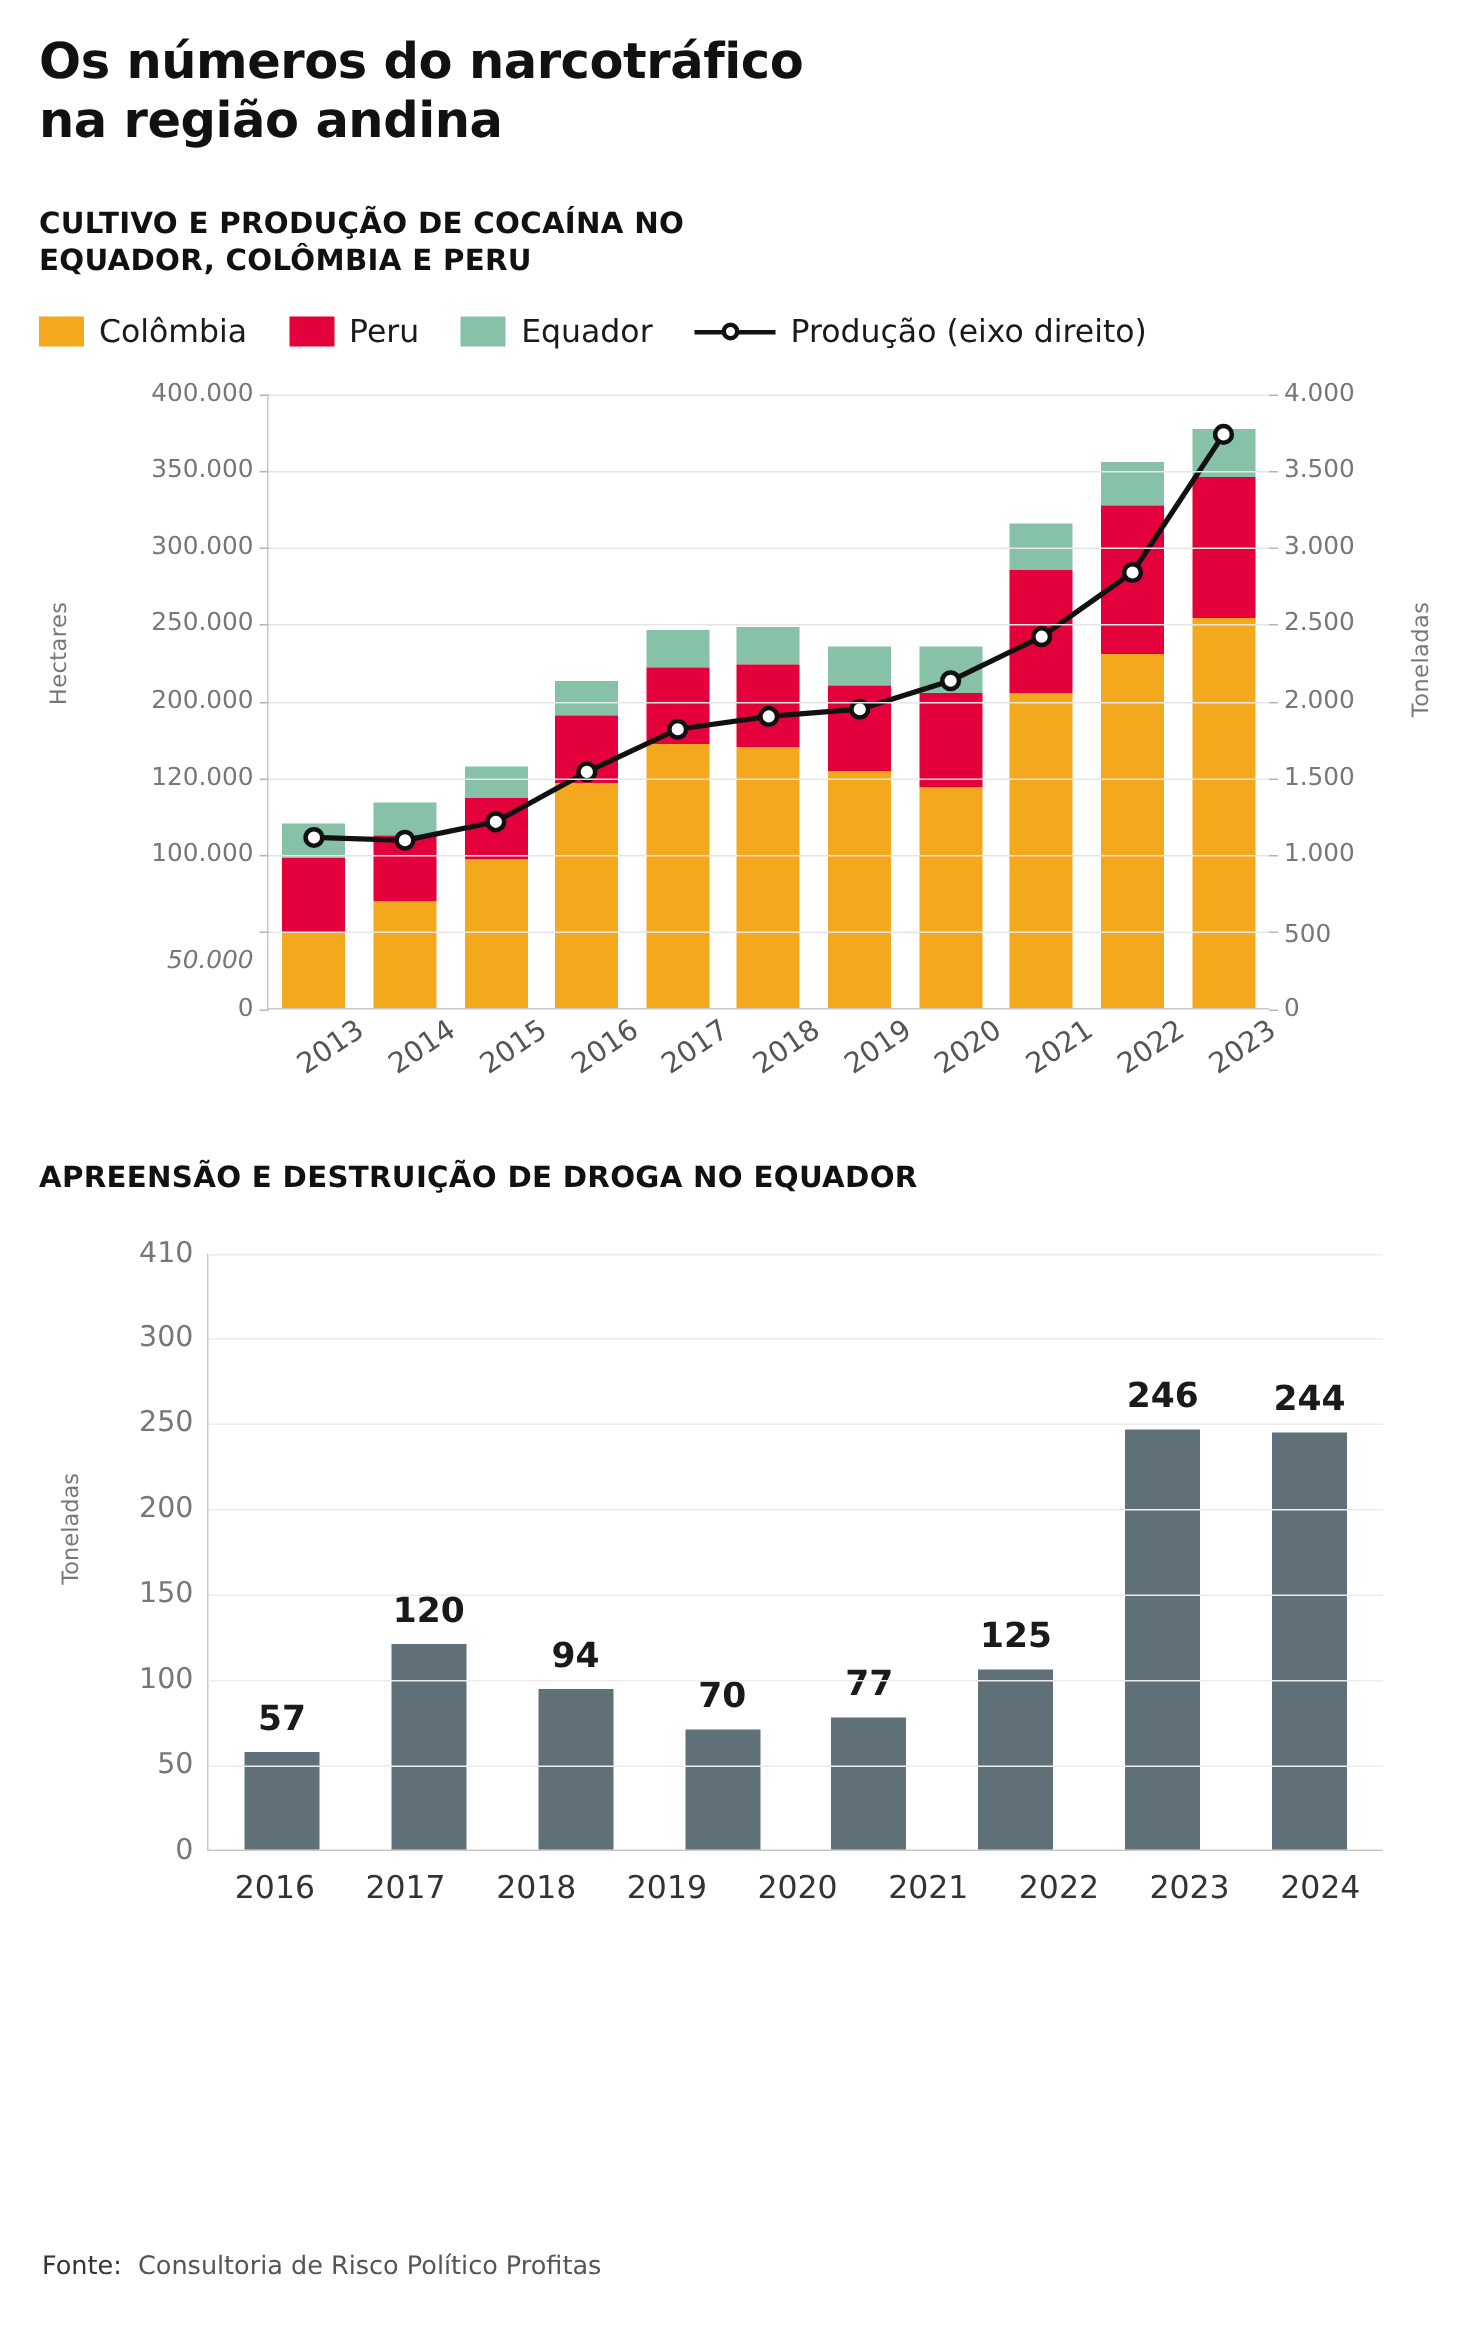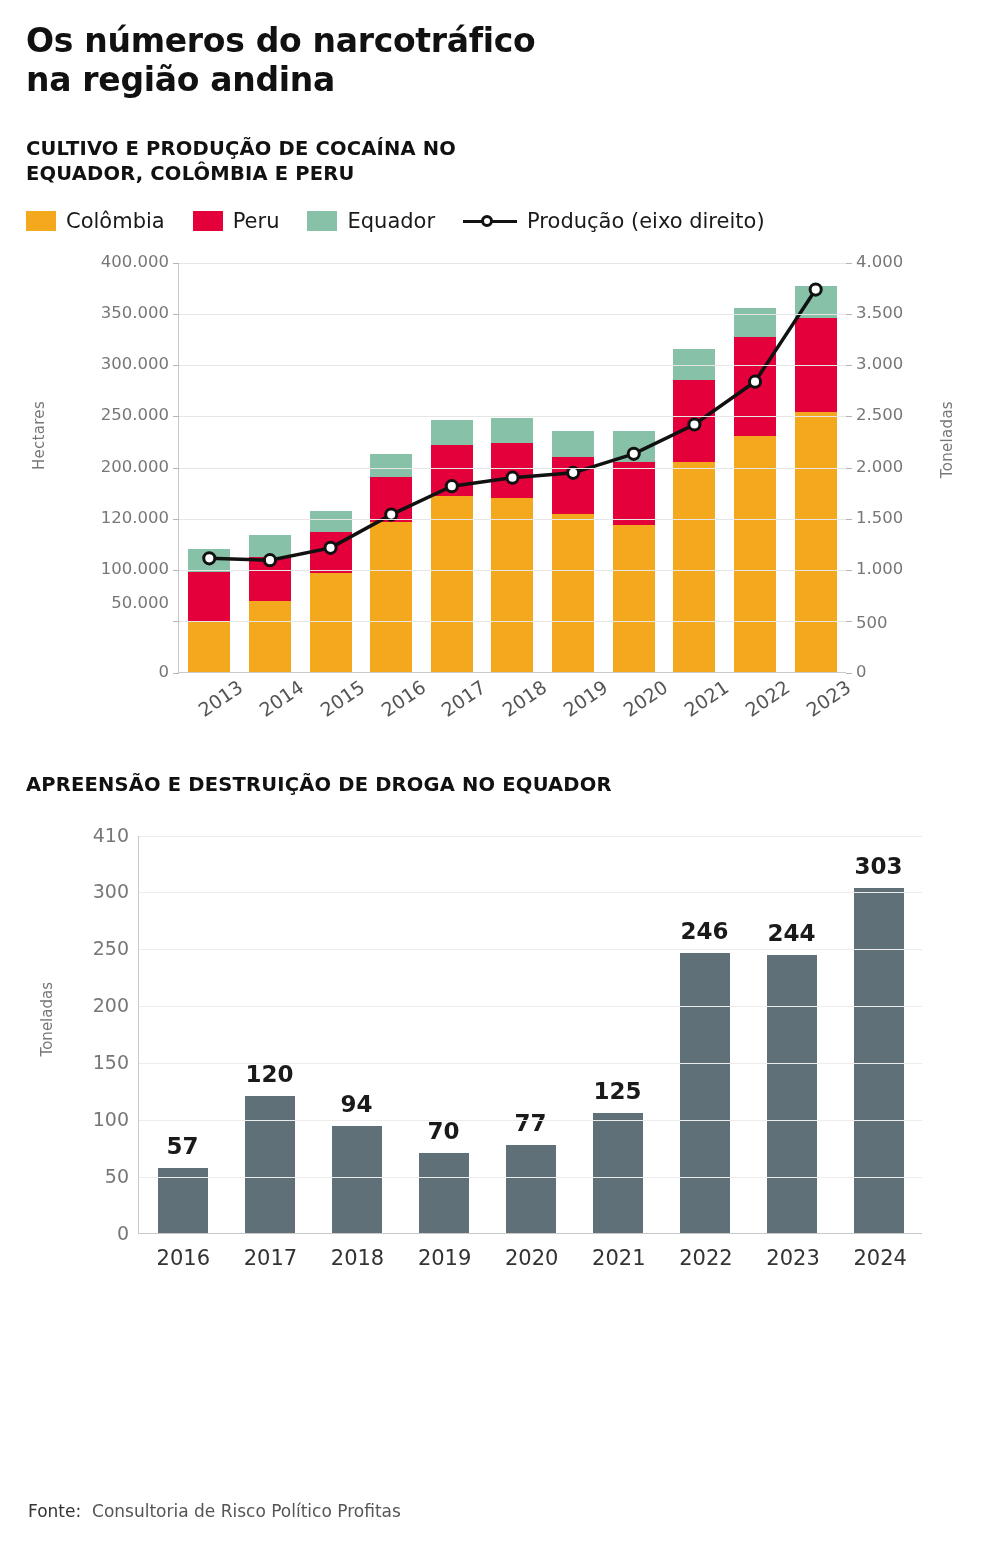--- a/index.html
+++ b/index.html
@@ -269,21 +269,21 @@
           <circle cx="490.9" cy="206.0" r="6" fill="#ffffff" stroke="#111111" stroke-width="3" vector-effect="non-scaling-stroke"></circle>
           <circle cx="556.4" cy="174.3" r="6" fill="#ffffff" stroke="#111111" stroke-width="3" vector-effect="non-scaling-stroke"></circle>
           <circle cx="621.8" cy="128.1" r="6" fill="#ffffff" stroke="#111111" stroke-width="3" vector-effect="non-scaling-stroke"></circle>
           <circle cx="687.3" cy="28.7" r="6" fill="#ffffff" stroke="#111111" stroke-width="3" vector-effect="non-scaling-stroke"></circle>
         </svg>
     <div class="tick-l" style="top: 399px;">0</div>
         <div class="tick-mark" style="top: 410px; left: -6px;"></div>
         <div class="tick-r" style="top: 399px;">0</div>
         <div class="tick-mark" style="top: 410px; right: -6px;"></div>
         <div class="gridline" style="top: 358.75px;"></div>
-        <div class="tick-l" style="top: 330px;">50.000</div>
+        <div class="tick-l" style="top: 367px; font-style: italic;">50.000</div>
         <div class="tick-mark" style="top: 358.75px; left: -6px;"></div>
         <div class="tick-r" style="top: 350px;">500</div>
         <div class="tick-mark" style="top: 358.75px; right: -6px;"></div>
         <div class="gridline" style="top: 307.5px;"></div>
         <div class="tick-l" style="top: 296.5px;">100.000</div>
         <div class="tick-mark" style="top: 307.5px; left: -6px;"></div>
         <div class="tick-r" style="top: 296.5px;">1.000</div>
         <div class="tick-mark" style="top: 307.5px; right: -6px;"></div>
         <div class="gridline" style="top: 256.25px;"></div>
         <div class="tick-l" style="top: 245.25px;">120.000</div>
@@ -363,24 +363,20 @@
             <div class="b2" style="height: 119.4px; background: rgb(95, 112, 121);"></div>
           </div>
           <div class="b2col">
             <div class="b2val" style="bottom: 279.737px;">246</div>
             <div class="b2" style="height: 279.737px; background: rgb(95, 112, 121);"></div>
           </div>
           <div class="b2col">
             <div class="b2val" style="bottom: 277.463px;">244</div>
             <div class="b2" style="height: 277.463px; background: rgb(95, 112, 121);"></div>
           </div>
-          <div class="b2col">
-            <div class="b2val" style="bottom: 344.554px;">303</div>
-            <div class="b2" style="height: 344.554px; background: rgb(95, 112, 121);"></div>
-          </div>
         </div>
     <div class="tick-l" style="top: 386px; font-size: 19px;">0</div>
         <div class="gridline" style="top: 341.143px; background: rgb(236, 236, 236);"></div>
         <div class="tick-l" style="top: 329.143px; font-size: 19px;">50</div>
         <div class="gridline" style="top: 284.286px; background: rgb(236, 236, 236);"></div>
         <div class="tick-l" style="top: 272.286px; font-size: 19px;">100</div>
         <div class="gridline" style="top: 227.429px; background: rgb(236, 236, 236);"></div>
         <div class="tick-l" style="top: 215.429px; font-size: 19px;">150</div>
         <div class="gridline" style="top: 170.571px; background: rgb(236, 236, 236);"></div>
         <div class="tick-l" style="top: 158.571px; font-size: 19px;">200</div>

